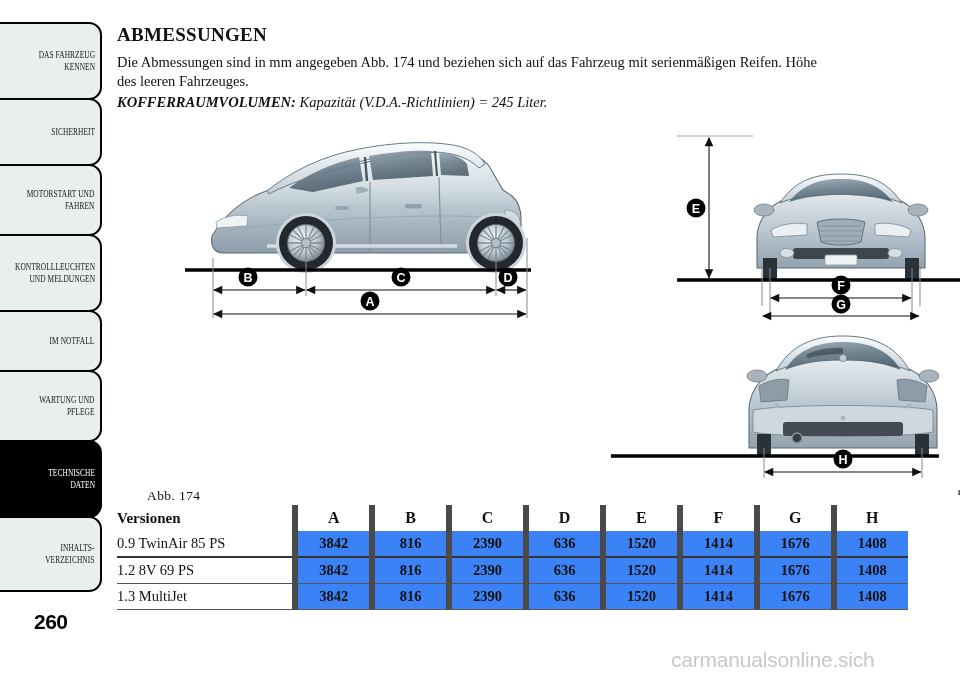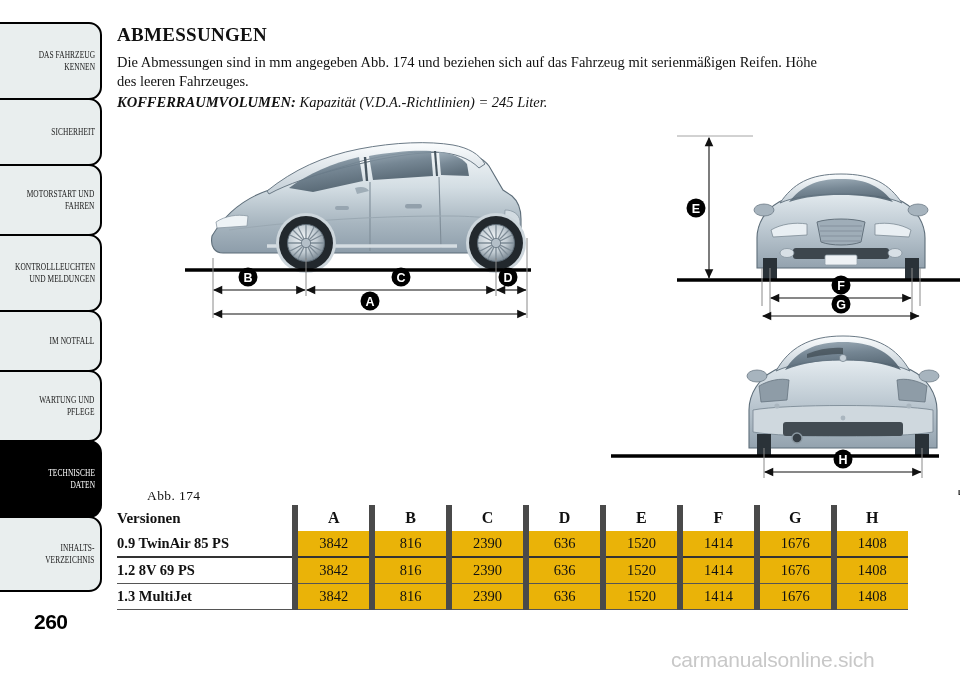--- a/index.html
+++ b/index.html
@@ -46,24 +46,24 @@
        font-weight:bold;font-size:8px;letter-spacing:.2px;color:#111;}
 
   
   #dims-table{position:absolute;left:0;top:505px;width:791px;
        border-collapse:collapse;}
   #dims-table td,#dims-table th{padding:0;margin:0;}
   .hdr-ver{font-weight:bold;font-size:15px;text-align:left;
        height:26px;vertical-align:middle;}
   .hdr-col{font-weight:bold;font-size:16px;text-align:center;
        height:26px;vertical-align:middle;}
-  .row-name{font-weight:bold;font-size:14.5px;text-align:left;
+  .row-name{font-weight:normal;font-size:14.5px;text-align:left;
        height:25px;vertical-align:middle;white-space:nowrap;}
   .cell{font-size:14.5px;text-align:center;height:25px;
-       vertical-align:middle;background:#eab308;}
+       vertical-align:middle;background:#3b82f6;font-weight:bold;}
   .sep{width:5px;background:#4a4a4a;}
   .hline{border-bottom:1.4px solid #555;}
   .hline-thick{border-bottom:2px solid #333;}
 
   
   #watermark{position:absolute;left:671px;top:648px;
        font-family:"Liberation Sans",sans-serif;
        font-size:21px;color:#c8c8c8;letter-spacing:-.2px;}
 </style>
 </head>

